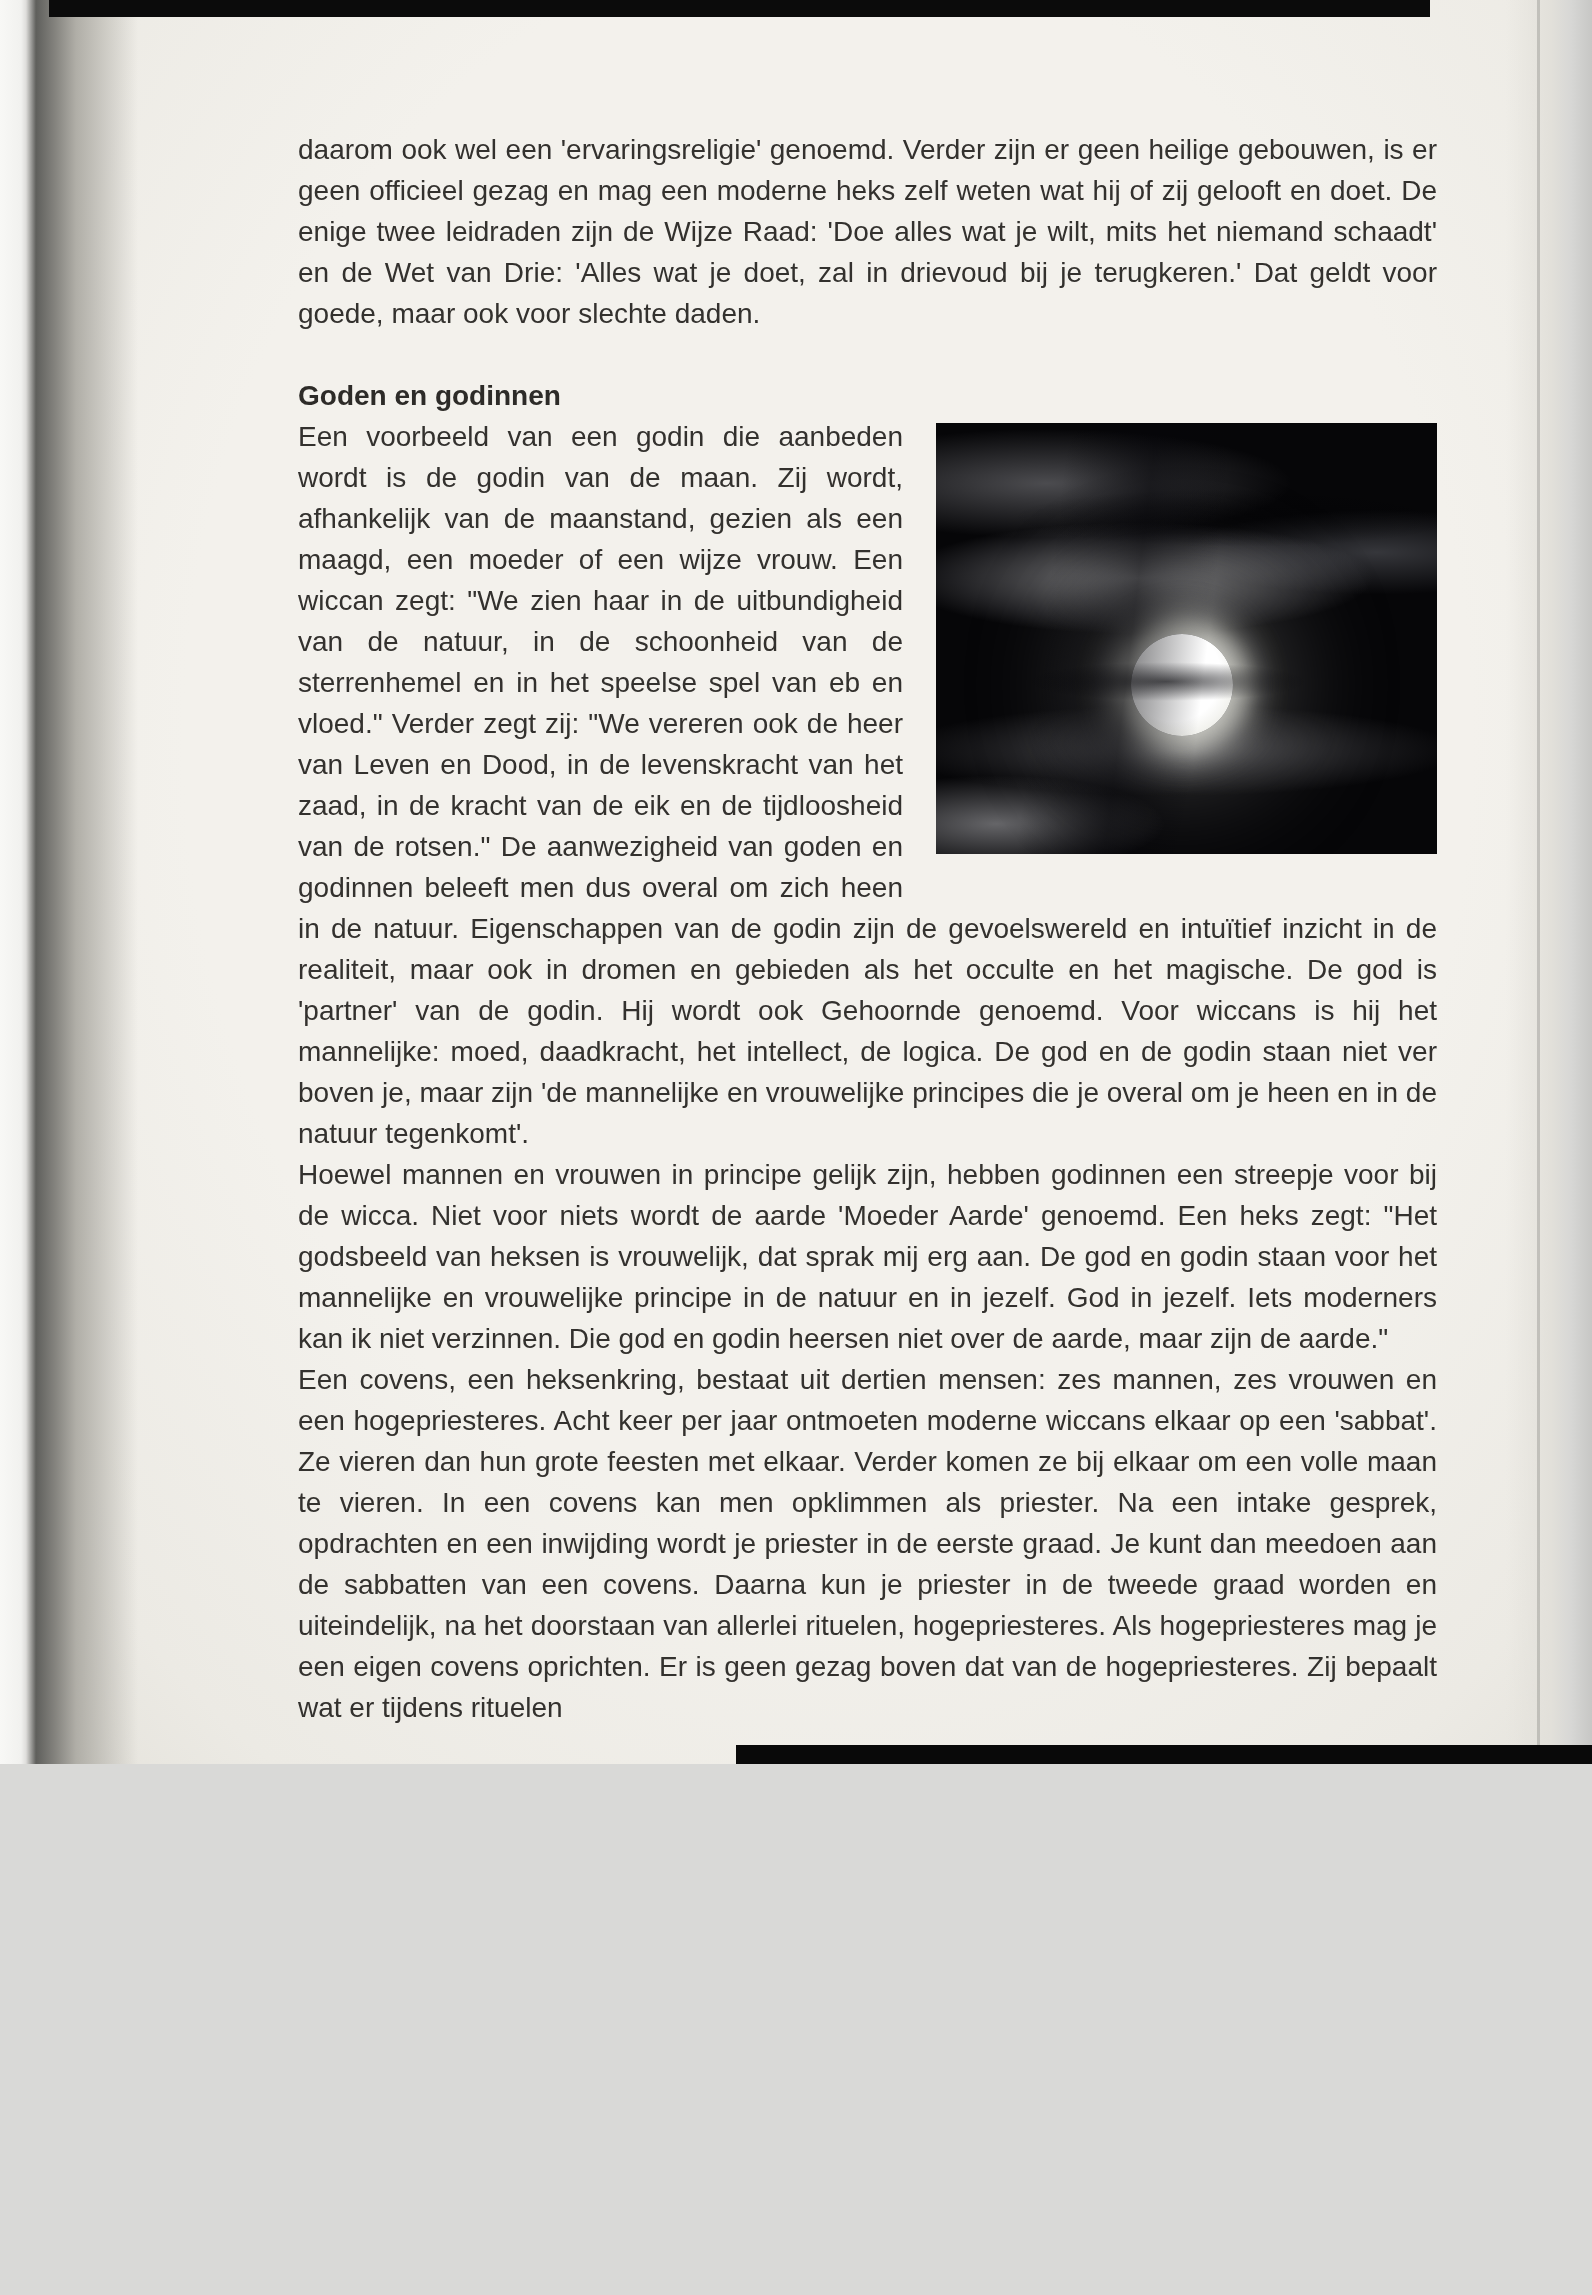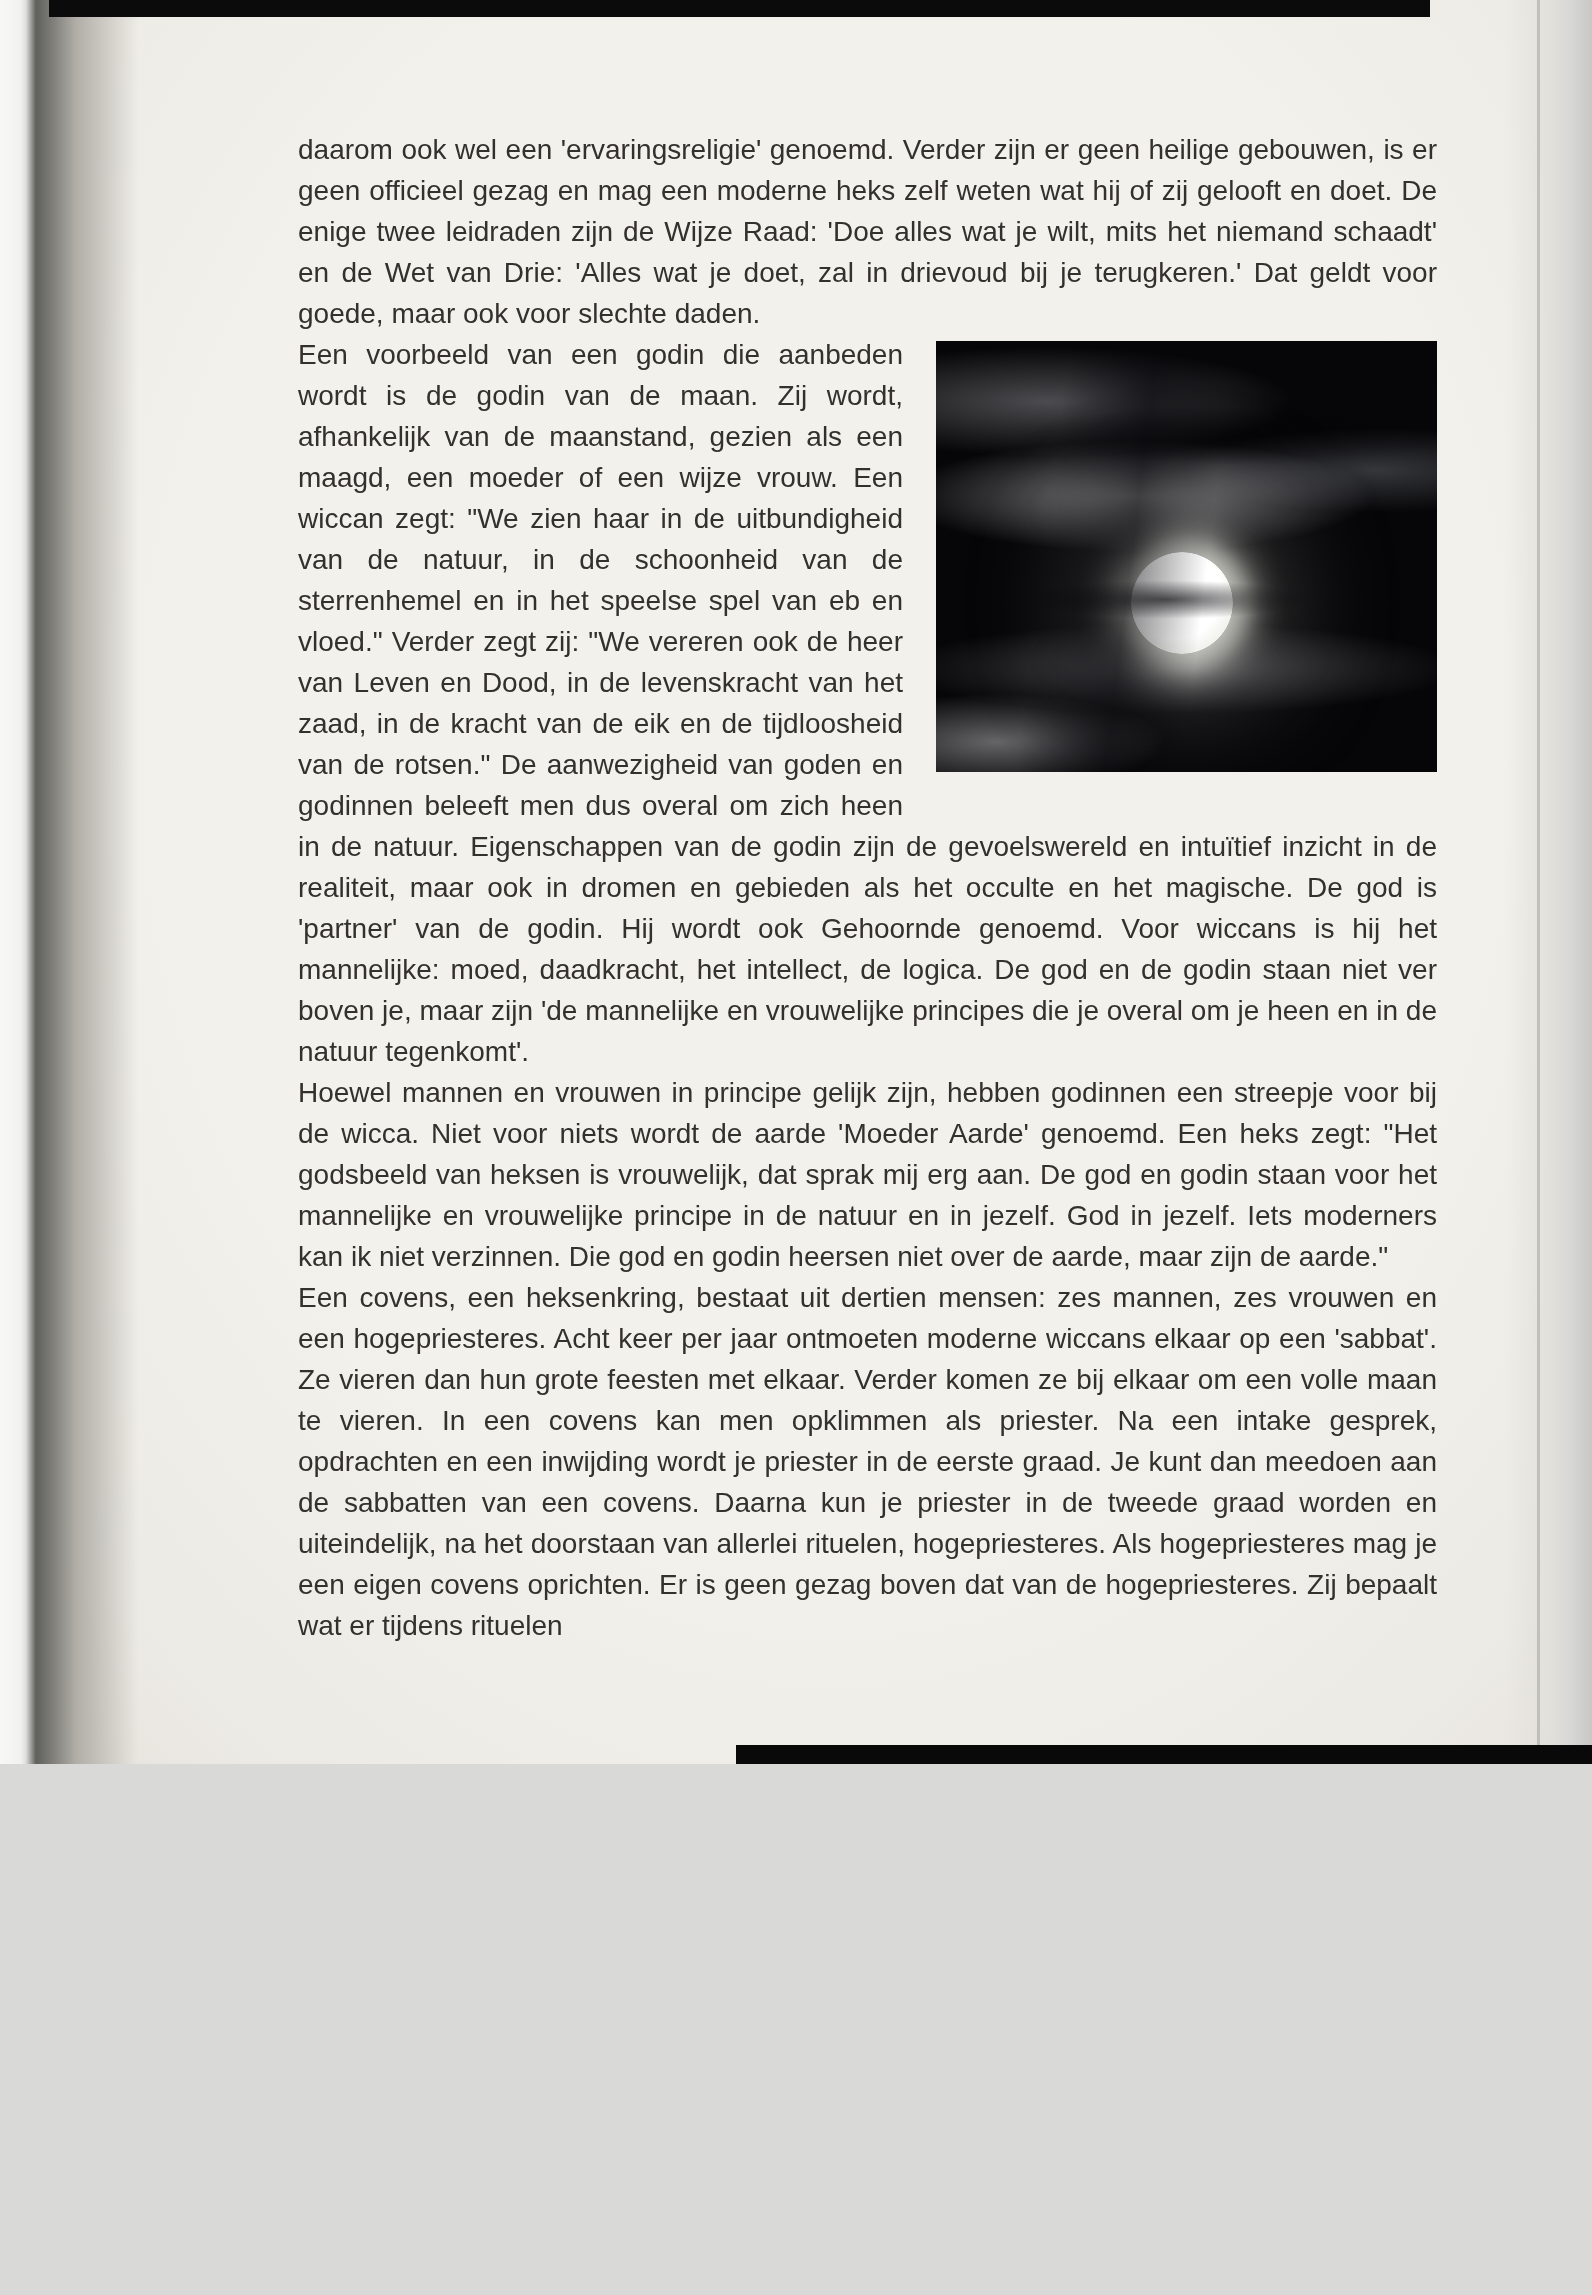--- a/index.html
+++ b/index.html
@@ -133,20 +133,21 @@
 <div class="scan">
 
   <div class="edge-left"></div>
   <div class="edge-right"></div>
   <div class="page-edge-line"></div>
 
   <div class="content">
 
     <p>daarom ook wel een 'ervaringsreligie' genoemd. Verder zijn er geen heilige gebouwen, is er geen officieel gezag en mag een moderne heks zelf weten wat hij of zij gelooft en doet. De enige twee leidraden zijn de Wijze Raad: 'Doe alles wat je wilt, mits het niemand schaadt' en de Wet van Drie: 'Alles wat je doet, zal in drievoud bij je terugkeren.' Dat geldt voor goede, maar ook voor slechte daden.</p>
 
+    <h2>Goden en godinnen</h2>
 
     <div class="photo">
       <div class="moon-glow"></div>
       <div class="moon"></div>
       <div class="cloud-streaks"></div>
     </div>
 
     <p>Een voorbeeld van een godin die aanbeden wordt is de godin van de maan. Zij wordt, afhankelijk van de maanstand, gezien als een maagd, een moeder of een wijze vrouw. Een wiccan zegt: "We zien haar in de uitbundigheid van de natuur, in de schoonheid van de sterrenhemel en in het speelse spel van eb en vloed." Verder zegt zij: "We vereren ook de heer van Leven en Dood, in de levenskracht van het zaad, in de kracht van de eik en de tijdloosheid van de rotsen." De aanwezigheid van goden en godinnen beleeft men dus overal om zich heen in de natuur. Eigenschappen van de godin zijn de gevoelswereld en intuïtief inzicht in de realiteit, maar ook in dromen en gebieden als het occulte en het magische. De god is 'partner' van de godin. Hij wordt ook Gehoornde genoemd. Voor wiccans is hij het mannelijke: moed, daadkracht, het intellect, de logica. De god en de godin staan niet ver boven je, maar zijn 'de mannelijke en vrouwelijke principes die je overal om je heen en in de natuur tegenkomt'.</p>
 
     <p>Hoewel mannen en vrouwen in principe gelijk zijn, hebben godinnen een streepje voor bij de wicca. Niet voor niets wordt de aarde 'Moeder Aarde' genoemd. Een heks zegt: "Het godsbeeld van heksen is vrouwelijk, dat sprak mij erg aan. De god en godin staan voor het mannelijke en vrouwelijke principe in de natuur en in jezelf. God in jezelf. Iets moderners kan ik niet verzinnen. Die god en godin heersen niet over de aarde, maar zijn de aarde."</p>

